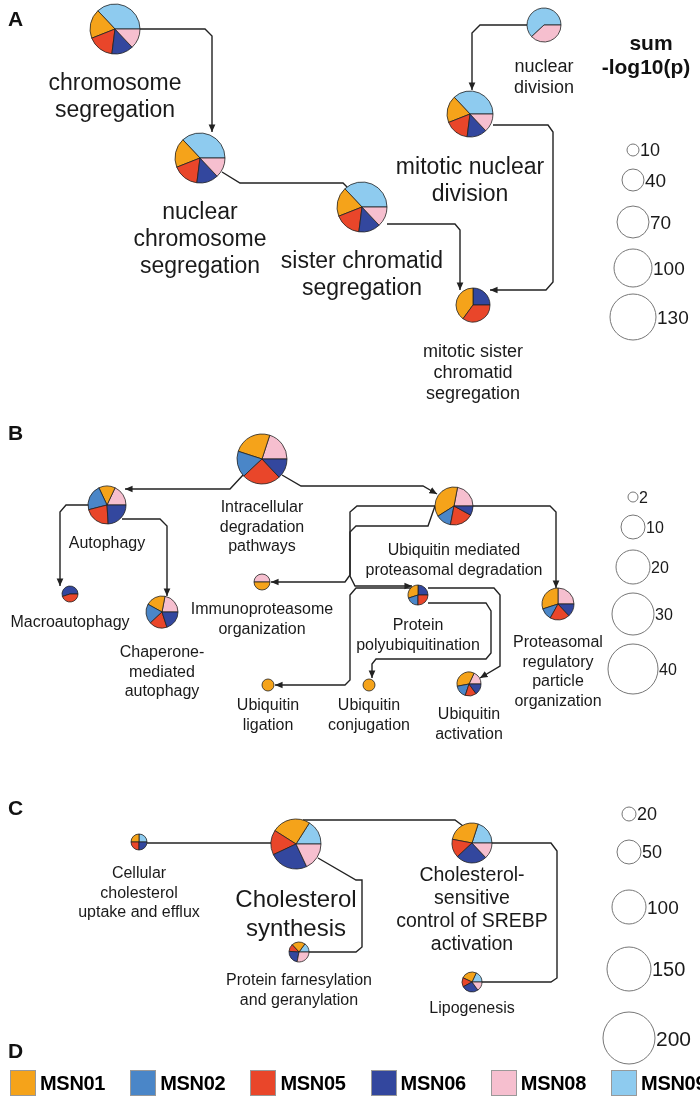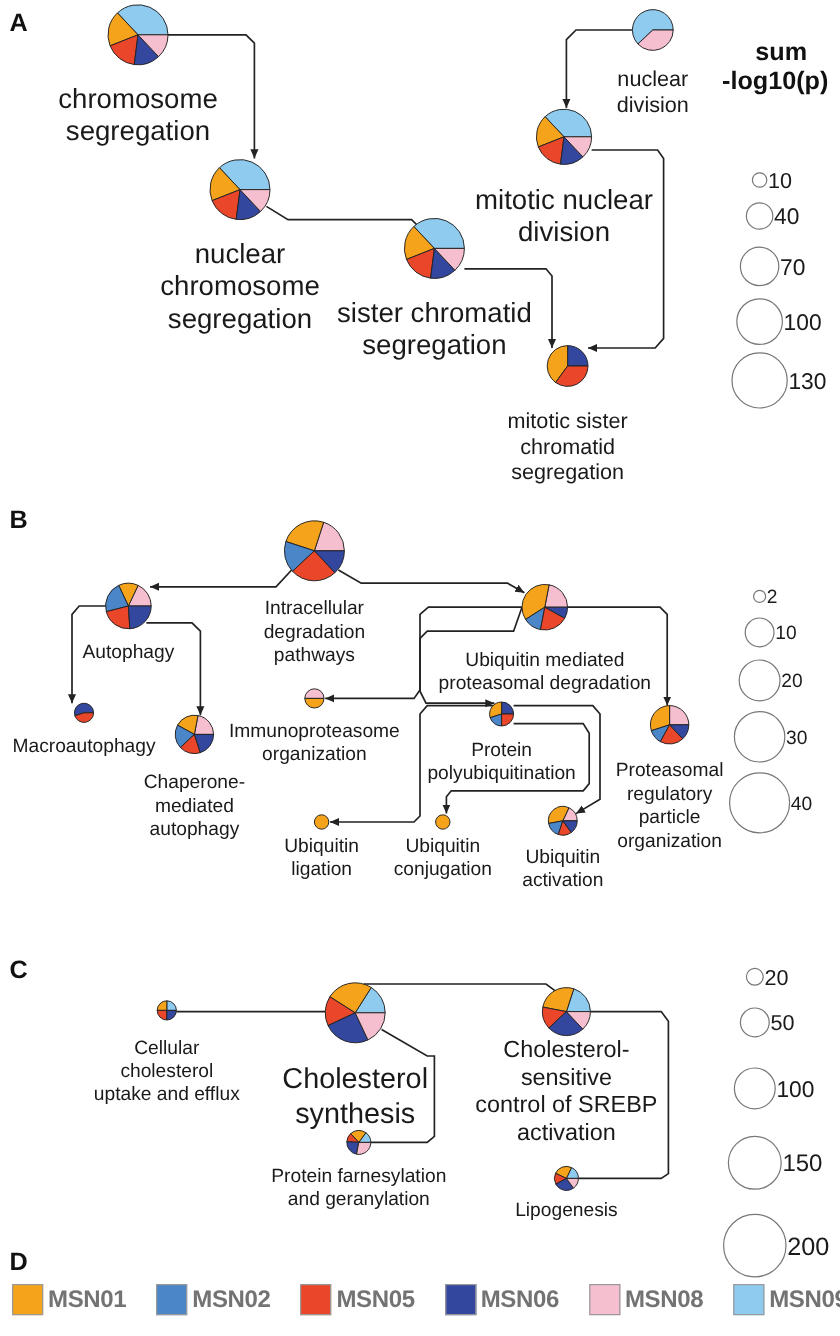--- a/index.html
+++ b/index.html
@@ -8,21 +8,21 @@
   .panel-letter { font-family: "Liberation Sans", sans-serif; font-weight: bold; font-size: 21px; fill: #111; }
   .node-label { font-family: "Liberation Sans", sans-serif; fill: #1a1a1a; text-anchor: middle; }
   .scale-title { font-family: "Liberation Sans", sans-serif; font-weight: bold; font-size: 21px; fill: #111; text-anchor: middle; }
   .scale-label { font-family: "Liberation Sans", sans-serif; fill: #1a1a1a; }
   .edge { fill: none; stroke: #222; stroke-width: 1.4; }
   .wedge { stroke: #222; stroke-width: 0.8; }
   .scale-circle { fill: none; stroke: #777; stroke-width: 1; }
   .legend { position: absolute; left: 10px; top: 1066px; width: 690px; height: 34px; display: flex; align-items: center; }
   .legend-item { display: flex; align-items: center; margin-right: 25px; }
   .legend-swatch { width: 26px; height: 26px; border: 1px solid #999; box-sizing: border-box; margin-right: 4px; }
-  .legend-label { font-family: "Liberation Sans", sans-serif; font-weight: bold; font-size: 20px; color: #737373; letter-spacing: -0.3px; }
+  .legend-label { font-family: "Liberation Sans", sans-serif; font-weight: bold; font-size: 20px; color: #000000; letter-spacing: -0.3px; }
 </style>
 </head>
 <body>
 
 <svg id="figure" width="700" height="1113" viewBox="0 0 700 1113" xmlns="http://www.w3.org/2000/svg">
   <g id="edges-layer">
       <path d="M140,29 L205,29 L212,36 L212,132" class="edge" marker-end="url(#arrow)"></path>
       <path d="M222,172 L240,183 L343,183 L350,190" class="edge"></path>
       <path d="M387,224 L455,224 L460,230 L460,290" class="edge" marker-end="url(#arrow)"></path>
       <path d="M527,25 L480,25 L472,33 L472,90" class="edge" marker-end="url(#arrow)"></path>

